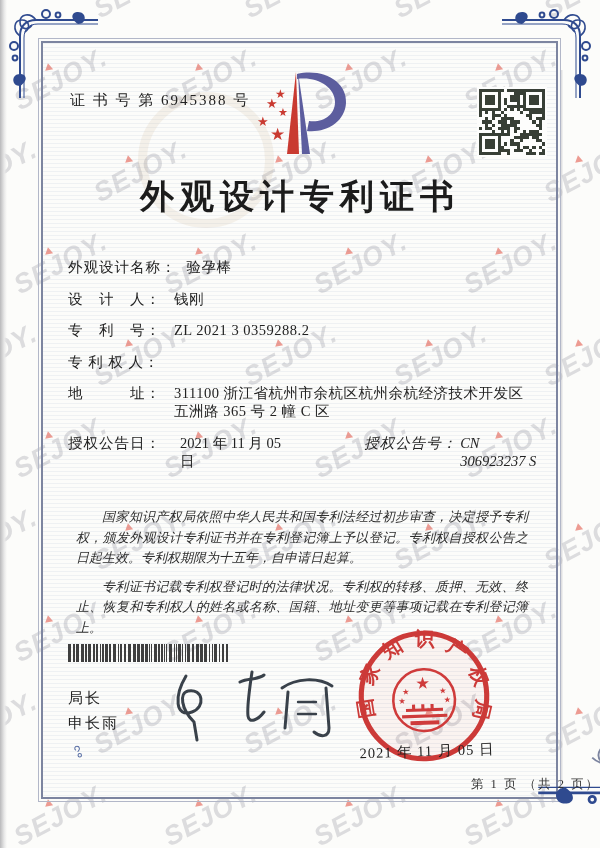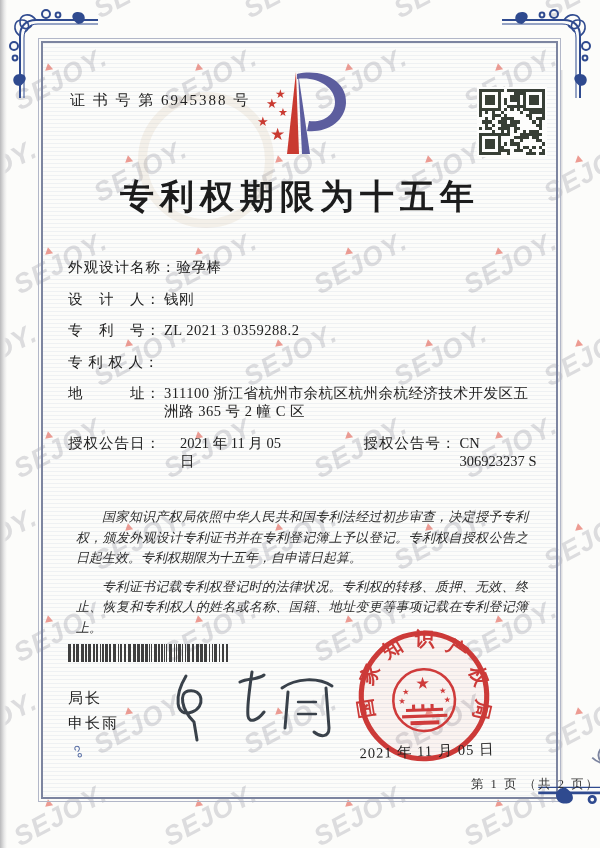--- a/index.html
+++ b/index.html
@@ -68,26 +68,26 @@
     background:#fdfdfc;padding:2px;box-sizing:border-box;
     display:grid;grid-template-columns:repeat(21,1fr);grid-template-rows:repeat(21,1fr);
   }
   .qr div{width:100%;height:100%;}
   .qr .on{background:#383f36;}
   .doc-title{
     position:absolute;left:0;top:174px;width:100%;
     text-align:center;font-size:34px;font-weight:600;letter-spacing:6px;color:#1c1c1c;
   }
   .fields{position:absolute;left:68px;top:258px;width:470px;font-size:14.5px;color:#222;}
-  .frow{display:flex;margin-bottom:13.5px;align-items:flex-start;line-height:18px;}
+  .frow{display:flex;margin-bottom:13.5px;align-items:flex-start;line-height:18px;gap:10px;}
   .frow .lab{flex:0 0 96px;white-space:pre;letter-spacing:1px;}
   .frow .val{flex:1;letter-spacing:0.5px;}
   .frow.addr .val{max-width:398px;}
   .grant-row{display:flex;gap:16px;}
-  .grant-row .pair2{margin-left:62px;display:flex;}
+  .grant-row .pair2{margin-left:62px;display:flex;font-style:italic;}
   .paras{
     position:absolute;left:68px;top:499px;width:468px;
     font-size:13px;line-height:20.5px;text-align:justify;color:#2d2d2d;
     font-style:italic;
   }
   .paras p{margin:8px;text-indent:2em;}
   .barcode{
     position:absolute;left:68px;top:644px;width:164px;height:18px;
     font-size:0;white-space:nowrap;overflow:hidden;
   }
@@ -669,21 +669,21 @@
         <div></div>
         <div></div>
         <div class="on"></div>
         <div class="on"></div>
         <div class="on"></div>
         <div></div>
         <div class="on"></div>
         <div class="on"></div>
       </div>
 
-    <div class="doc-title">专利权期限为十五年</div>
+    <div class="doc-title">外观设计专利证书</div>
 
     <div class="fields">
       <div class="frow">
         <span class="lab">外观设计名称：</span>
         <span class="val">验孕棒</span>
       </div>
       <div class="frow">
         <span class="lab">设　计　人：</span>
         <span class="val">钱刚</span>
       </div>

